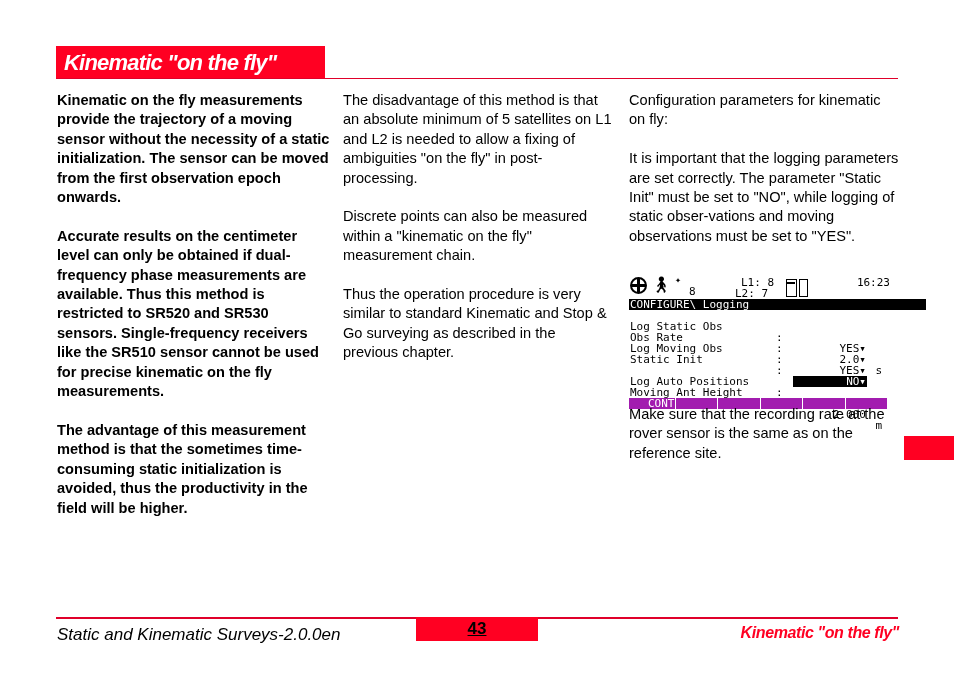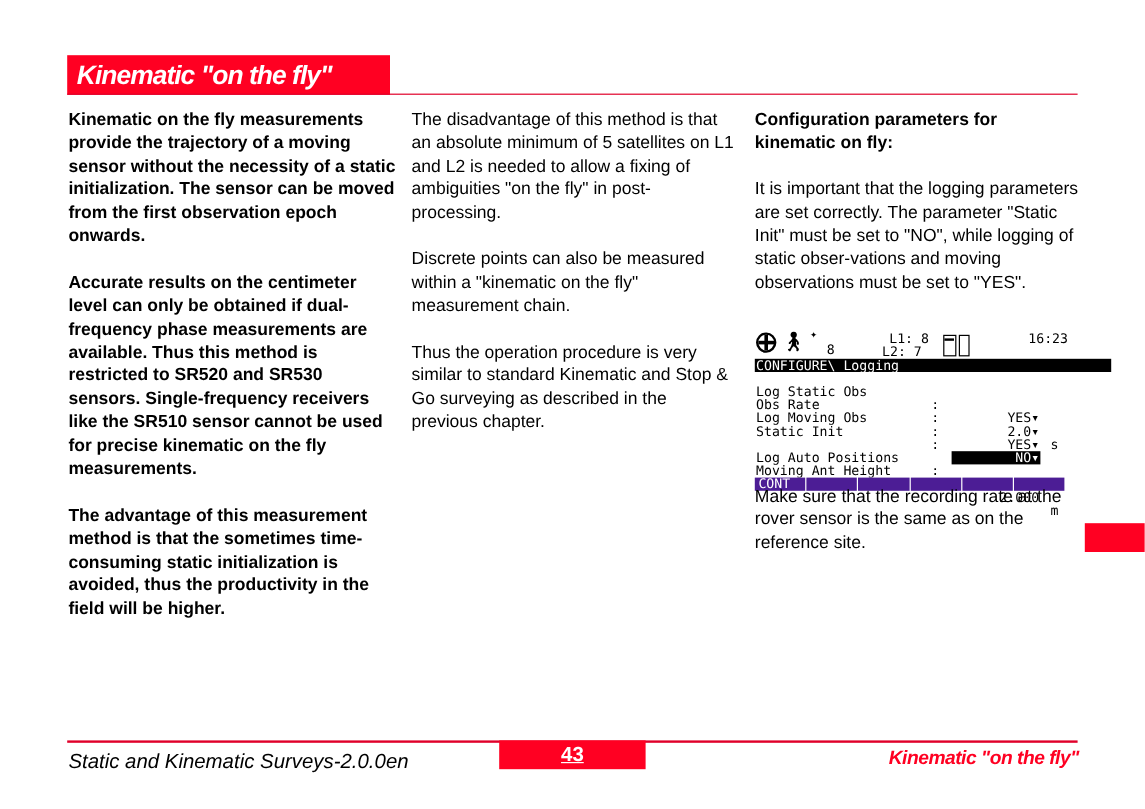--- a/index.html
+++ b/index.html
@@ -12,21 +12,21 @@
       font-family: "Liberation Sans", sans-serif; font-weight: bold; font-style: italic;
       font-size: 22px; line-height: 33px; padding-left: 8px; letter-spacing: -0.8px;
     }
     .title-line { position: absolute; left: 56px; top: 78px; width: 842px; height: 1px; background: #e0002a; }
 
     .col { position: absolute; top: 91px; font-size: 14.6px; line-height: 19.4px; }
     .col p { margin-bottom: 19.4px; }
     .col1 { left: 57px; width: 275px; font-weight: bold; }
     .col2 { left: 343px; width: 270px; }
     .col3 { left: 629px; width: 270px; }
-    .col3 .heading { font-weight: bold; }
+    .col3 .heading { font-weight: normal; }
 
     
     .lcd {
       position: absolute; left: 629px; top: 274px; width: 261px; height: 136px;
       font-family: "DejaVu Sans Mono", monospace; font-size: 11px; line-height: 11px; color: #000;
     }
     .lcd .status { position: absolute; left: 0; top: 0; width: 261px; height: 24px; }
     .lcd .ico-compass { position: absolute; left: 1px; top: 3px; width: 17px; height: 17px; border: 2px solid #000; border-radius: 50%; }
     .lcd .ico-compass::before { content: ""; position: absolute; left: 5px; top: 0; width: 3px; height: 13px; background: #000; }
     .lcd .ico-compass::after { content: ""; position: absolute; left: 0; top: 5px; width: 13px; height: 3px; background: #000; }
@@ -40,27 +40,27 @@
     .lcd .ico-memory { position: absolute; left: 170px; top: 5px; width: 9px; height: 18px; border: 1.5px solid #000; }
     .lcd .clock { position: absolute; right: 0; top: 3px; }
     .lcd .bar { position: absolute; left: 0; top: 25px; width: 297px; height: 11px; background: #000; color: #fff; padding-left: 1px; }
     .lcd .row { position: absolute; left: 1px; width: 260px; height: 11px; white-space: pre; }
     .lcd .row .lbl { position: absolute; left: 0; }
     .lcd .row .colon { position: absolute; left: 146px; }
     .lcd .row .val { position: absolute; right: 24px; }
     .lcd .row .unit { position: absolute; right: 8px; }
     .lcd .row .val.hl { background: #000; color: #fff; left: 163px; right: 23px; text-align: right; padding-right: 1px; }
     .lcd .softkeys { position: absolute; left: 0; top: 124px; width: 258px; height: 11px; display: flex; gap: 1px; background: #fff; }
-    .lcd .softkeys .key { flex: 1; background: #4c1d95; color: #fff; padding-left: 3px; height: 11px; }
+    .lcd .softkeys .key { flex: 1; background: #a21caf; color: #fff; padding-left: 19px; height: 11px; }
 
     .side-tab { position: absolute; left: 904px; top: 436px; width: 50px; height: 24px; background: #ff0022; }
 
     .footer-line { position: absolute; left: 56px; top: 617px; width: 842px; height: 2px; background: #e0002a; }
     .footer-left { position: absolute; left: 57px; top: 625px; font-size: 17px; font-style: italic; }
-    .page-box { position: absolute; left: 416px; top: 617px; width: 122px; height: 24px; background: #ff0022; color: #ffffff; font-weight: bold; font-size: 17px; line-height: 24px; text-align: center; text-decoration: underline; }
+    .page-box { position: absolute; left: 416px; top: 617px; width: 122px; height: 24px; background: #ff0022; color: #000000; font-weight: bold; font-size: 17px; line-height: 24px; text-align: center; text-decoration: underline; }
     .footer-right { position: absolute; right: 55px; top: 624px; color: #ff0022; font-weight: bold; font-style: italic; font-size: 16px; letter-spacing: -0.4px; }
   </style>
 </head>
 <body>
 
 <div class="title-box">Kinematic "on the fly"</div>
 <div class="title-line"></div>
 
 <div class="col col1">
   <p>Kinematic on the fly measurements provide the trajectory of a moving sensor without the necessity of a static initialization. The sensor can be moved from the first observation epoch onwards.</p>

